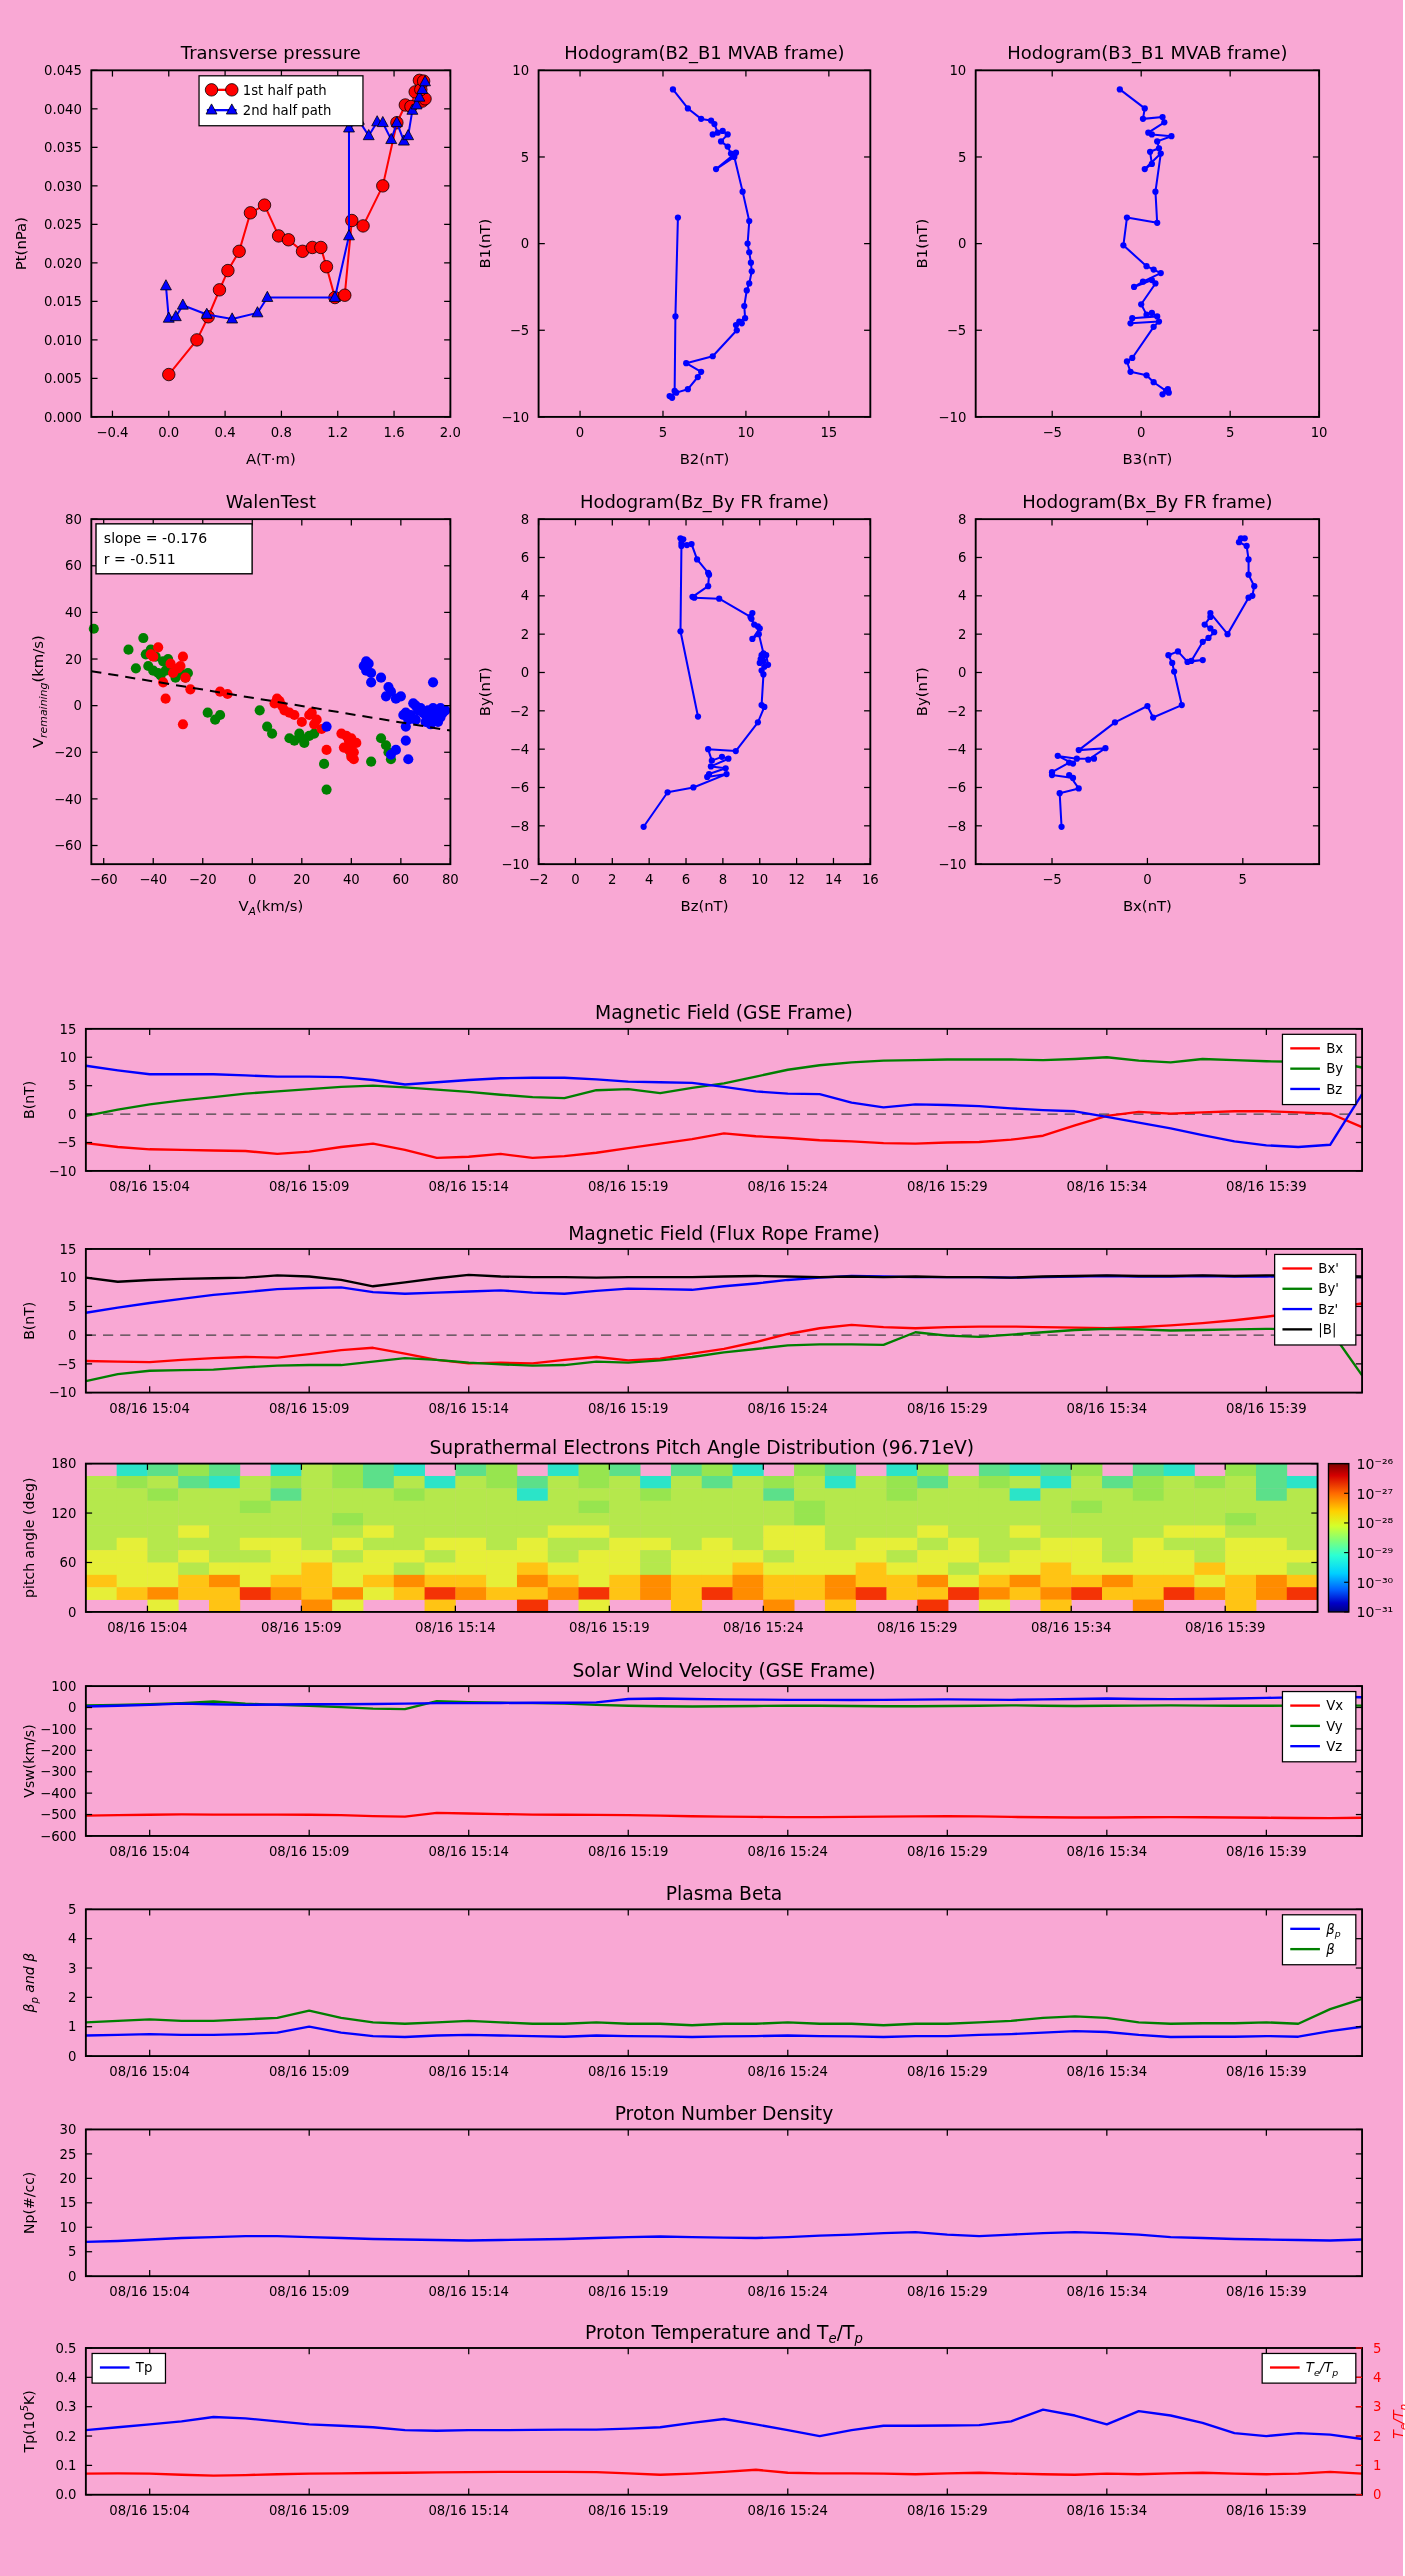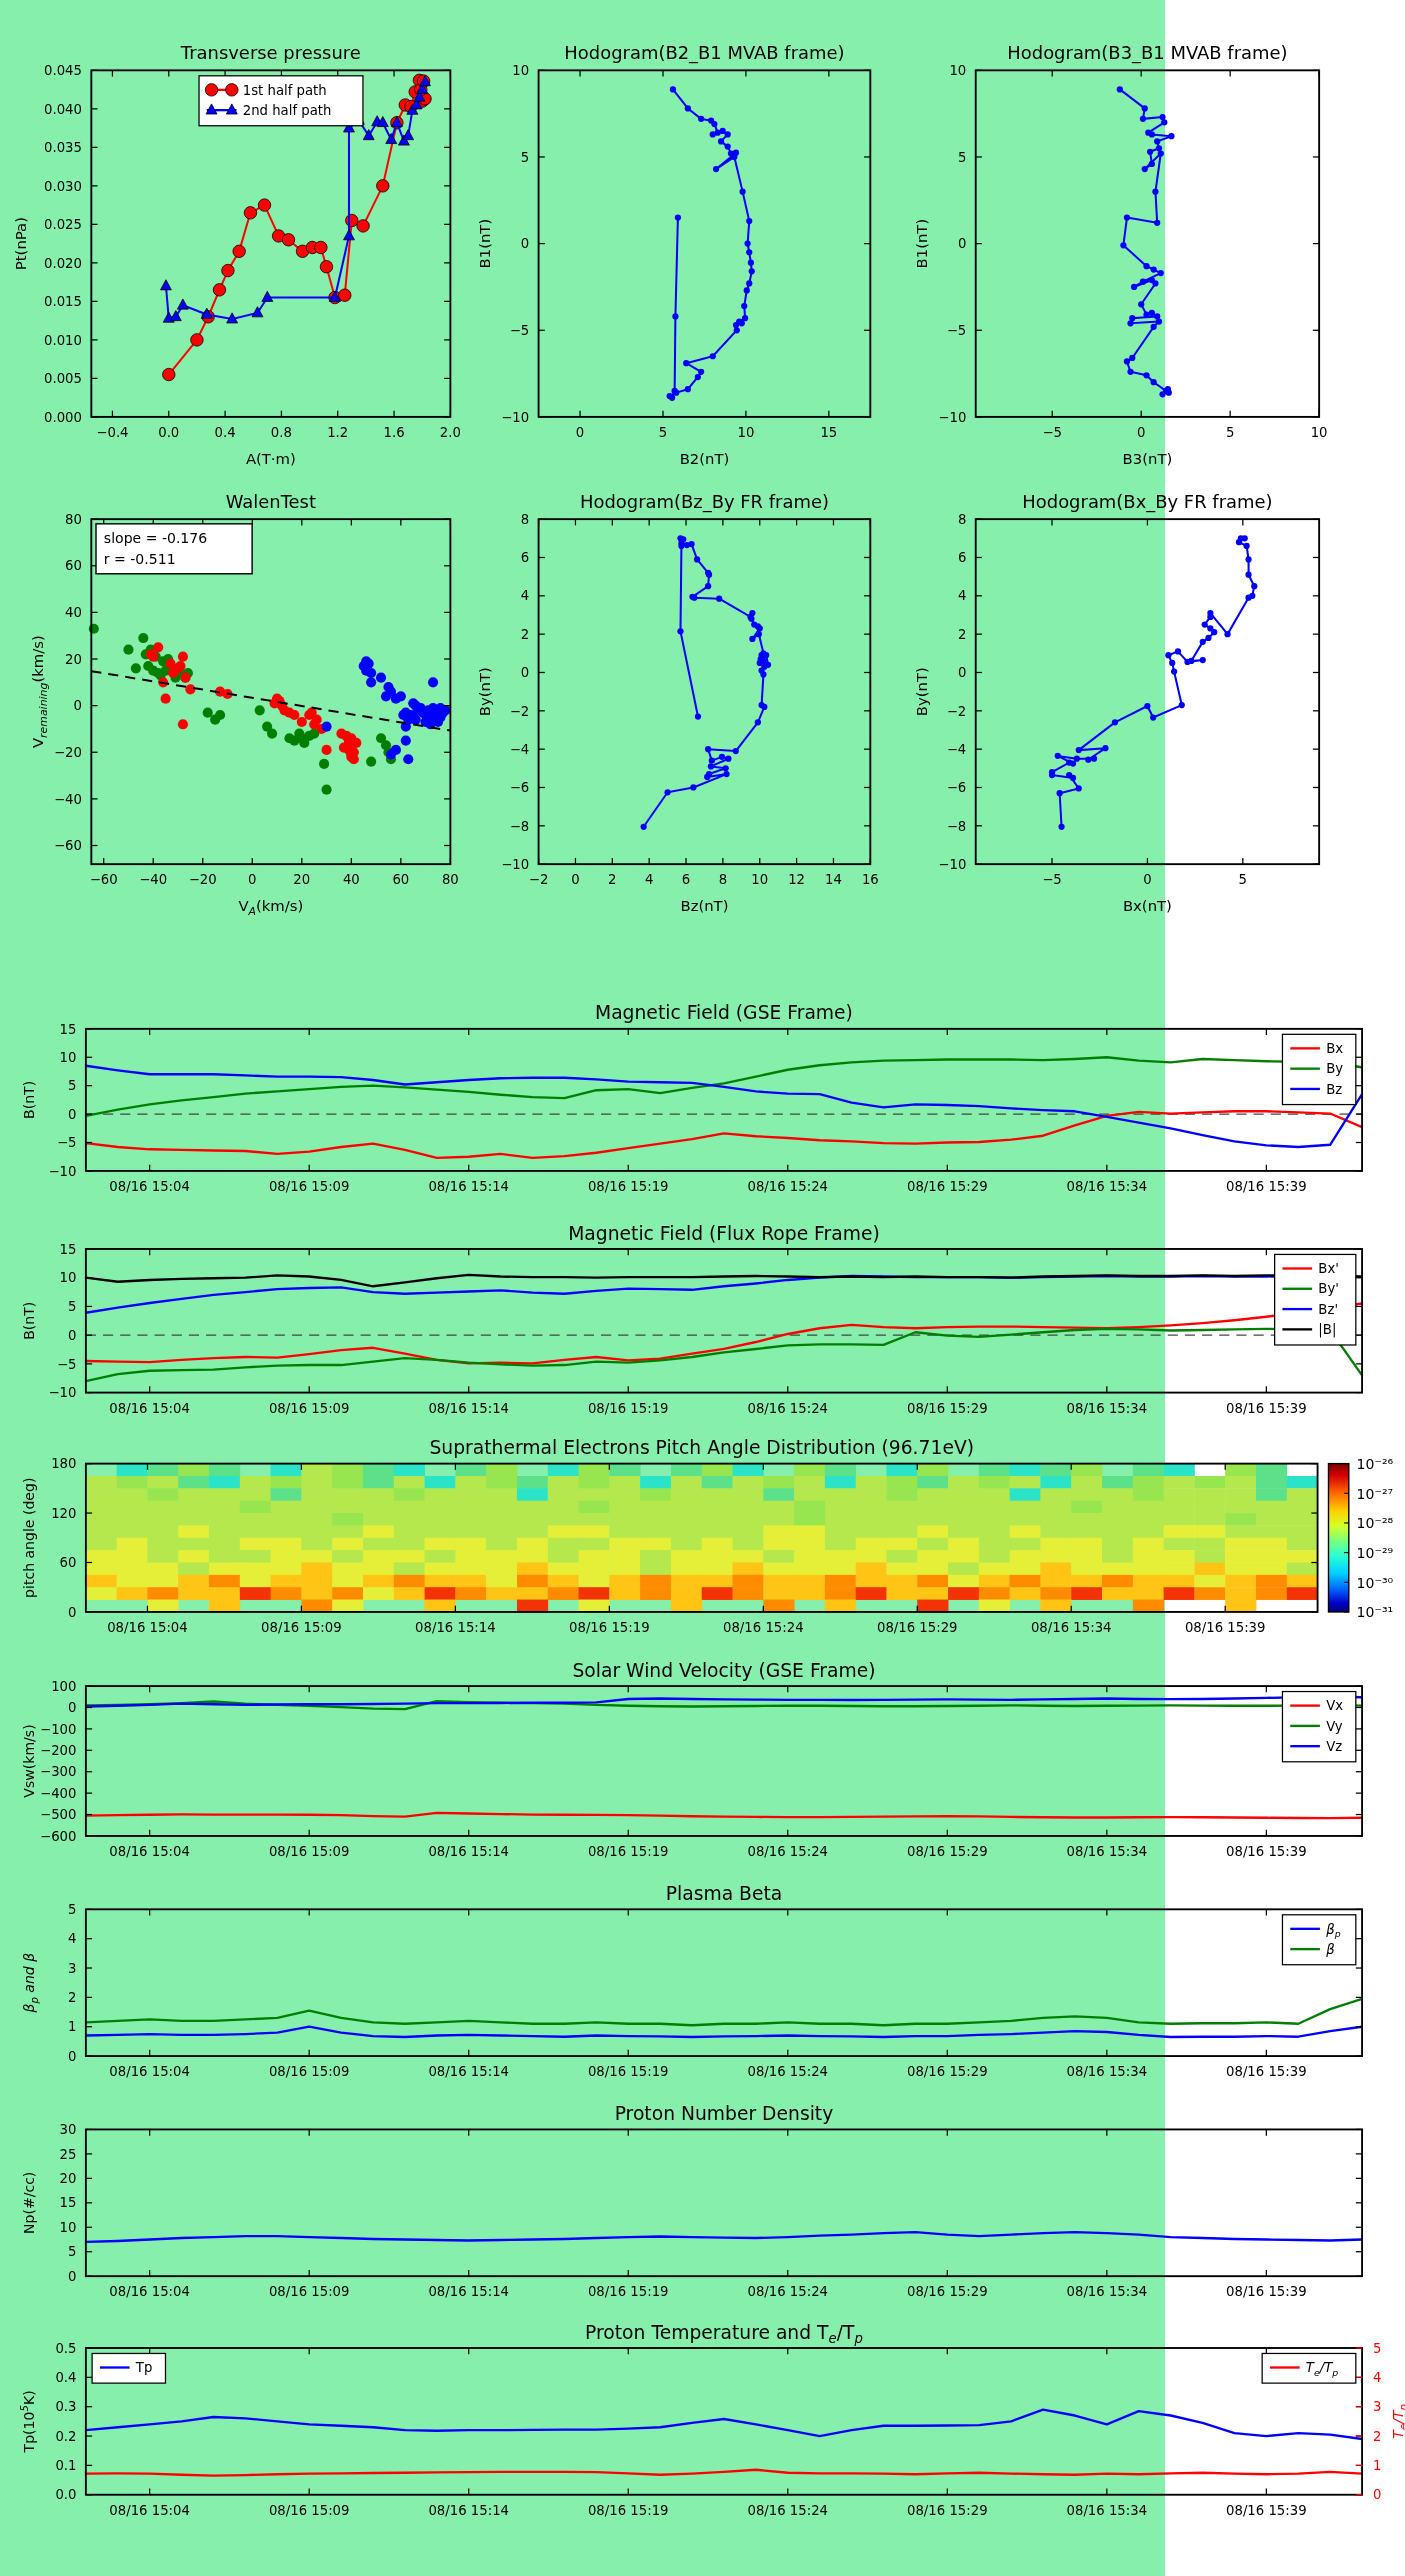--- a/index.html
+++ b/index.html
@@ -1,16 +1,16 @@
 <!DOCTYPE html>
 <html style="font-size:12.5px"><head>
 <meta charset="utf-8">
 <style>
   html,body{margin:0;padding:0;background:#ffffff;}
-  #figure-root{position:relative;width:1165px;height:2576px;background:#86efac;
+  #figure-root{position:relative;width:1403px;height:2576px;background:#f9a8d4;
     font-family:"DejaVu Sans","Liberation Sans",sans-serif;}
   svg text{font-family:"DejaVu Sans","Liberation Sans",sans-serif;}
 </style>
 </head>
 <body>
 
 <div id="figure-root">
   <svg id="fig" width="1405" height="2576" viewBox="0 0 1800 3300">
       <g>
         <text x="347" y="76" font-size="23" text-anchor="middle" fill="#000"><tspan dy="0">Transverse pressure</tspan></text>

